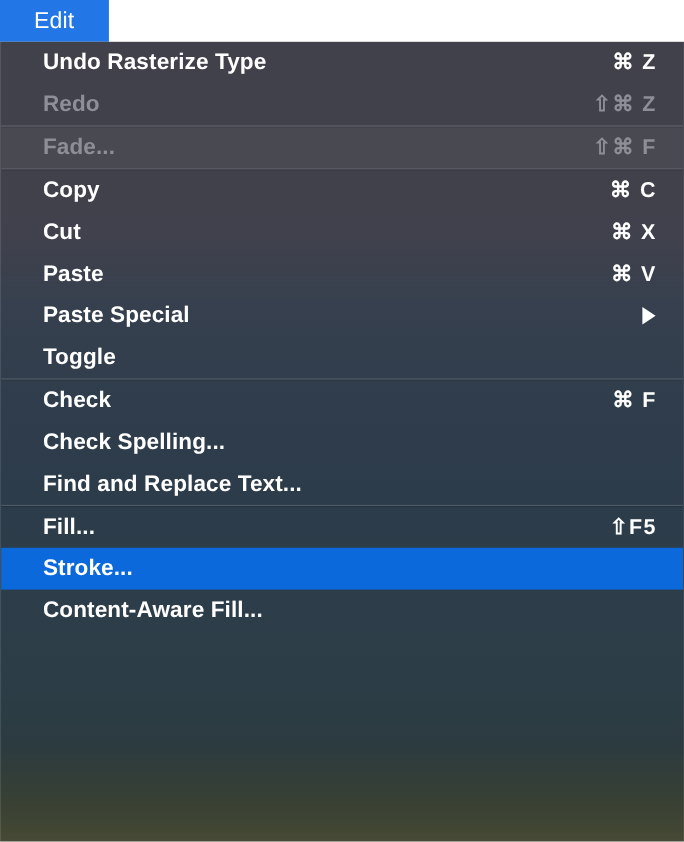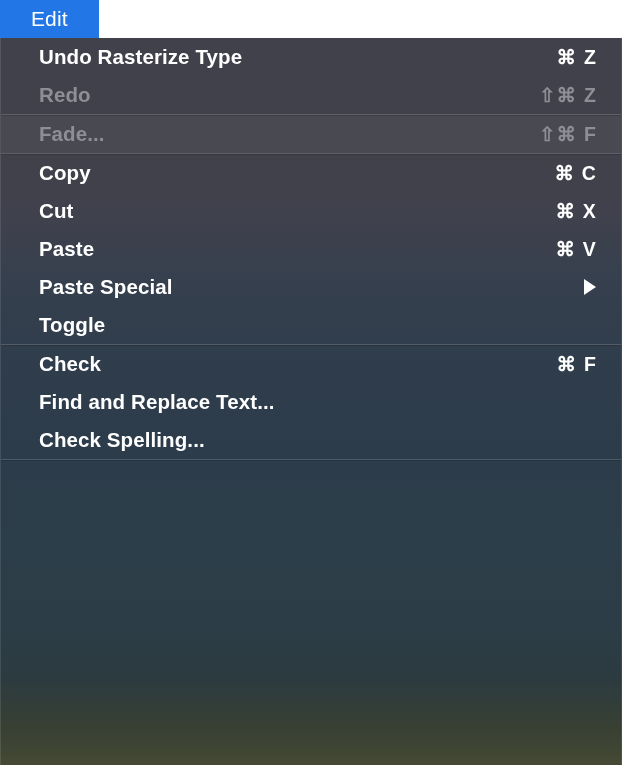--- a/index.html
+++ b/index.html
@@ -163,20 +163,32 @@
         <span class="label">Toggle</span>
       </div>
     </div>
     <div class="divider"></div>
     <div class="section">
       <div class="item">
         <span class="label">Check</span>
         <span class="shortcut">⌘ F</span>
       </div>
       <div class="item">
-        <span class="label">Find and Replace Text...</span>
+        <span class="label">Check Spelling...</span>
       </div>
       <div class="item">
-        <span class="label">Check Spelling...</span>
+        <span class="label">Find and Replace Text...</span>
       </div>
     </div>
     <div class="divider"></div>
+    <div class="section">
+      <div class="item">
+        <span class="label">Fill...</span>
+        <span class="shortcut">⇧F5</span>
+      </div>
+      <div class="item selected">
+        <span class="label">Stroke...</span>
+      </div>
+      <div class="item">
+        <span class="label">Content-Aware Fill...</span>
+      </div>
+    </div>
   </div>
 
 </body></html>

